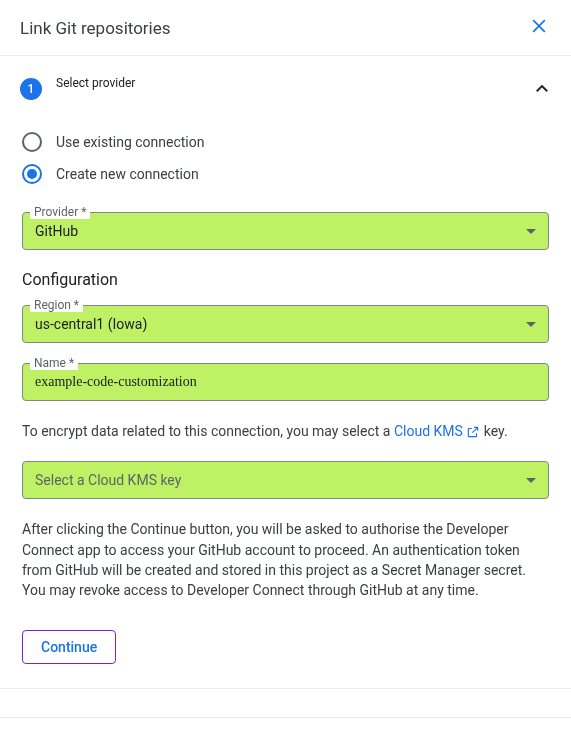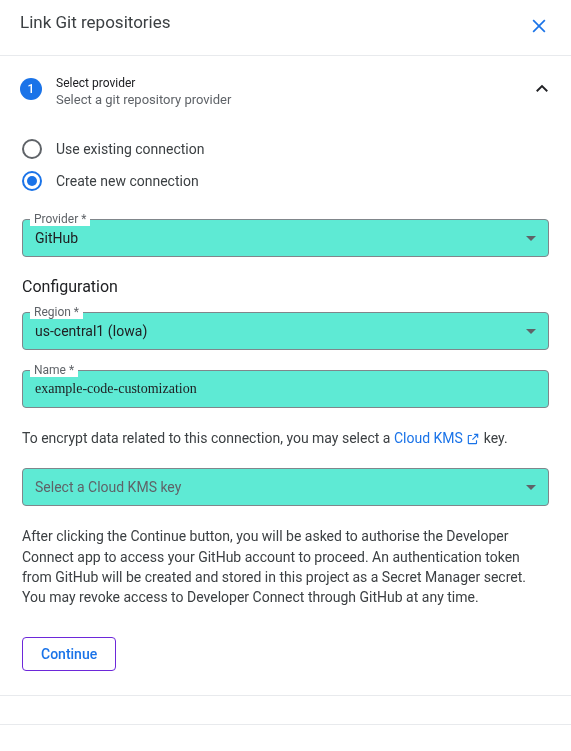--- a/index.html
+++ b/index.html
@@ -9,21 +9,21 @@
     }
     body {
       font-family: 'Google Sans', Roboto, Arial, sans-serif;
       color: #202124;
       background: #fff;
       width: 571px;
     }
     .dialog-header {
       display: flex;
       justify-content: space-between;
-      align-items: flex-start;
+      align-items: center;
       padding: 12px 18px 12px 20px;
       border-bottom: 1px solid #e8eaed;
     }
     .dialog-title {
       font-size: 17px;
       font-weight: 400;
       color: #3c4043;
     }
     .close-btn {
       background: transparent;
@@ -134,21 +134,21 @@
     .field-control {
       width: 100%;
       border: 1px solid #80868b;
       border-radius: 4px;
       padding: 10px 12px;
       font-size: 14px;
       color: #202124;
       display: flex;
       justify-content: space-between;
       align-items: center;
-      background: #5eead4;
+      background: #bef264;
       font-family: inherit;
     }
     .field-control.placeholder {
       color: #5f6368;
     }
     input.field-control {
       outline: none;
       font-family: Liberation Serif, serif;
     }
     .dropdown-arrow {
@@ -213,21 +213,20 @@
       <line x1="19" y1="5" x2="5" y2="19"></line>
     </svg>
   </button>
 </div>
 
 <div class="step-container">
   <div class="step-header">
     <div class="step-badge active">1</div>
     <div class="step-titles">
       <div class="step-title">Select provider</div>
-      <div class="step-subtitle">Select a git repository provider</div>
     </div>
     <svg class="chevron" viewBox="0 0 24 24" fill="none" stroke="currentColor" stroke-width="2.5">
       <polyline points="5 15 12 8 19 15"></polyline>
     </svg>
   </div>
 
   <div class="step-body">
     <div class="radio-group">
       <div class="radio-item">
         <div class="radio-circle"></div>

